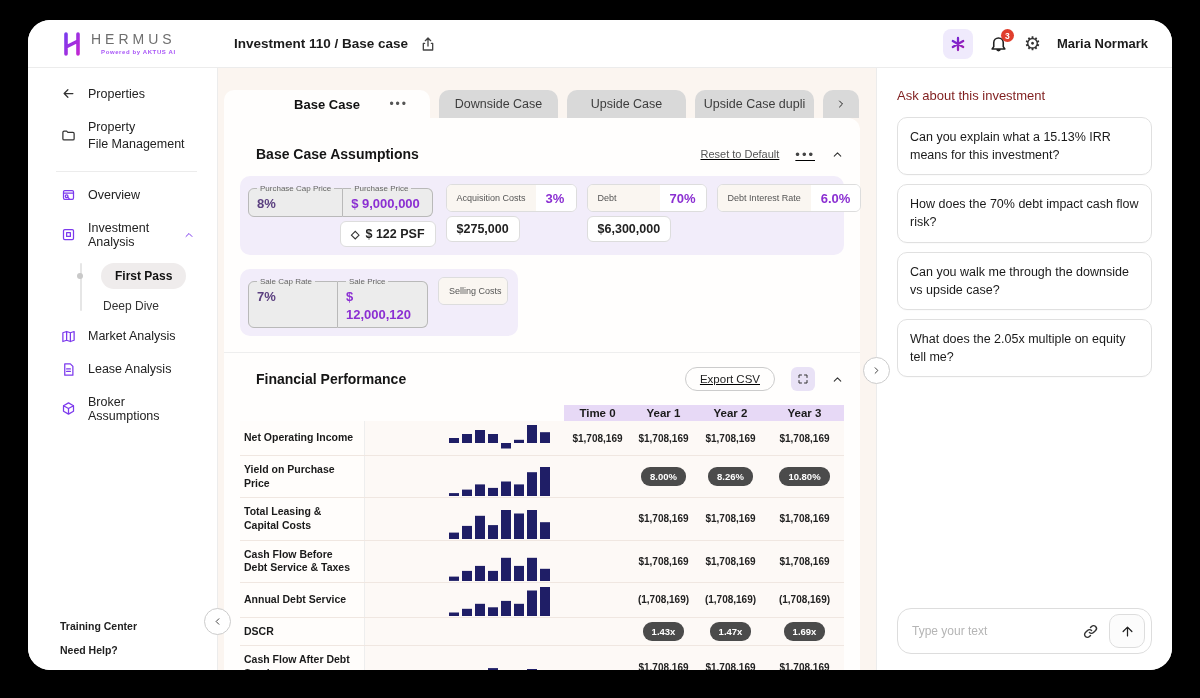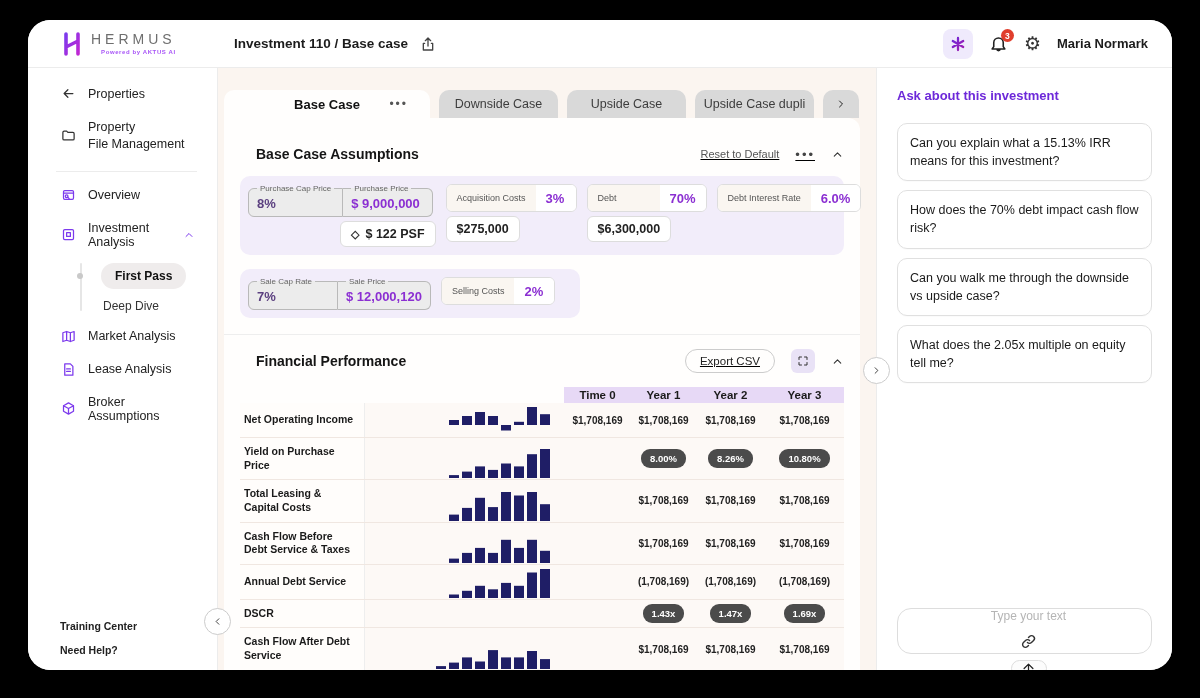--- a/index.html
+++ b/index.html
@@ -62,21 +62,21 @@
 
   .sec-head { display:flex; align-items:center; margin:8px 0 14px; }
   .sec-title { font-size:14px; font-weight:bold; color:#151515;padding-left:16px; }
   .sec-right { margin-left:auto; display:flex; align-items:center; gap:16px;text-decoration:underline; }
   .reset-link { font-size:11px; color:#555; cursor:pointer; }
   .dots-h { color:#444; letter-spacing:2px; font-size:13px; cursor:pointer; }
   .chev-up { color:#333; cursor:pointer; display:flex; }
 
   
   .band { background:#f2edfa; border-radius:10px; padding:8px 10px 8px 8px; display:flex; gap:10px; align-items:flex-start; margin-bottom:14px; }
-  .band.short { width:340px; }
+  .band.short { width:278px; }
   .group { display:flex; flex-direction:column; gap:4px; }
   .pair { display:flex; }
   fieldset { margin:0; padding:1px 8px 4px; background:#ececec; border:1px solid #b9b9b9; min-width:90px; }
   fieldset.first { border-radius:6px 0 0 6px; }
   fieldset.second { border-radius:0 6px 6px 0; border-left:none; }
   legend { font-size:8px; color:#666; padding:0 3px; white-space:nowrap; }
   .fs-val { font-size:13px; font-weight:bold; color:#5c4180; }
   .fs-val.bright { color:#8b2fd2; }
   .vbox { display:flex; align-items:stretch; background:#fff; border:1px solid #ddd; border-radius:6px; overflow:hidden; height:28px; }
   .vbox .vlabel { font-size:9px; color:#555; background:#faf6f1; display:flex; align-items:center; padding:0 10px; white-space:nowrap; }
@@ -97,23 +97,23 @@
   .tspark { flex:1; display:flex; align-items:flex-end; justify-content:flex-end; padding:3px 14px 1px 0; }
   .tval { width:67px; flex:0 0 67px; display:flex; align-items:center; justify-content:center; font-size:10px; font-weight:600; color:#222; }
   .tval.c2 { width:65px; flex-basis:65px; }
   .tval.c3 { width:69px; flex-basis:69px; }
   .tval.c4 { width:79px; flex-basis:79px; }
   .trow.head .tval { background:#e7d9f6; font-size:11.5px; font-weight:bold; color:#1b1b1b; height:16px; }
   .pill { background:#4b4b4b; color:#fff; font-size:9.5px; font-weight:bold; border-radius:9px; padding:4px 9px; }
 
   
   .rightpanel { width:296px; flex:0 0 296px; border-left:1px solid #ececec; background:#fff; position:relative; display:flex; flex-direction:column; padding:20px 20px 16px; }
-  .rp-title { font-size:13px; font-weight:bold; color:#6d28d9; margin-bottom:20px; }
+  .rp-title { font-size:13px; font-weight:normal; color:#7f1d1d; margin-bottom:14px; }
   .qcard { border:1px solid #e0e0e0; border-radius:10px; background:#fff; padding:10px 12px; font-size:12.5px; color:#1a1a1a; line-height:1.45; margin-bottom:9px; cursor:pointer; box-shadow:0 1px 1px rgba(0,0,0,0.02); }
-  .chat-input { margin-top:auto; border:1px solid #ddd; border-radius:14px; height:46px; display:flex; align-items:center; padding:0 6px 0 14px; gap:10px; background:#fff;flex-direction:column; }
+  .chat-input { margin-top:auto; border:1px solid #ddd; border-radius:14px; height:46px; display:flex; align-items:center; padding:0 6px 0 14px; gap:10px; background:#fff; }
   .placeholder { font-size:12px; color:#b5b5b5; flex:1; }
   .link-ic { color:#333; display:flex; cursor:pointer; }
   .send-btn { width:36px; height:34px; border:1px solid #ddd; border-radius:10px; background:#fcfcfc; display:flex; align-items:center; justify-content:center; color:#222; cursor:pointer; }
   .expand-panel-btn { position:absolute; left:-14px; top:289px; width:27px; height:27px; border-radius:50%; background:#fff; border:1px solid #ccc; display:flex; align-items:center; justify-content:center; color:#333; z-index:6; cursor:pointer; }
 </style>
 </head>
 <body>
 
 <div class="window">
 

